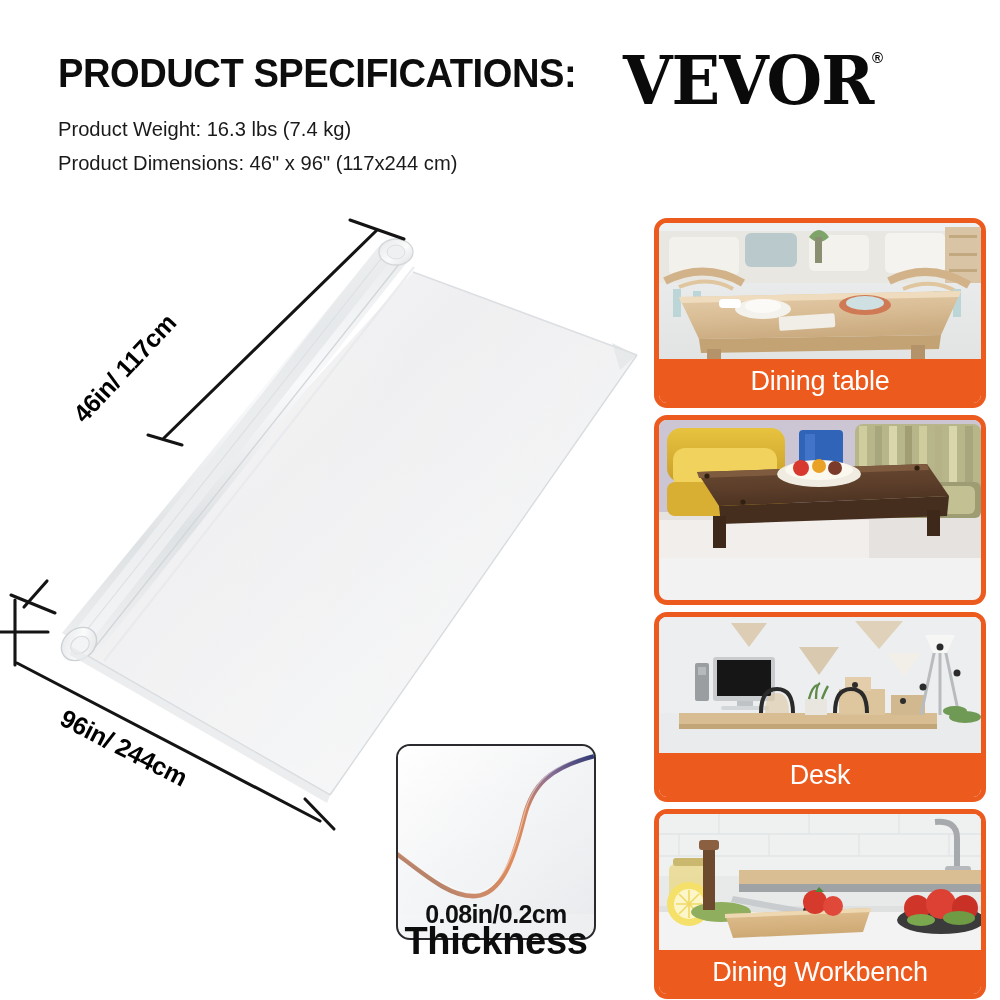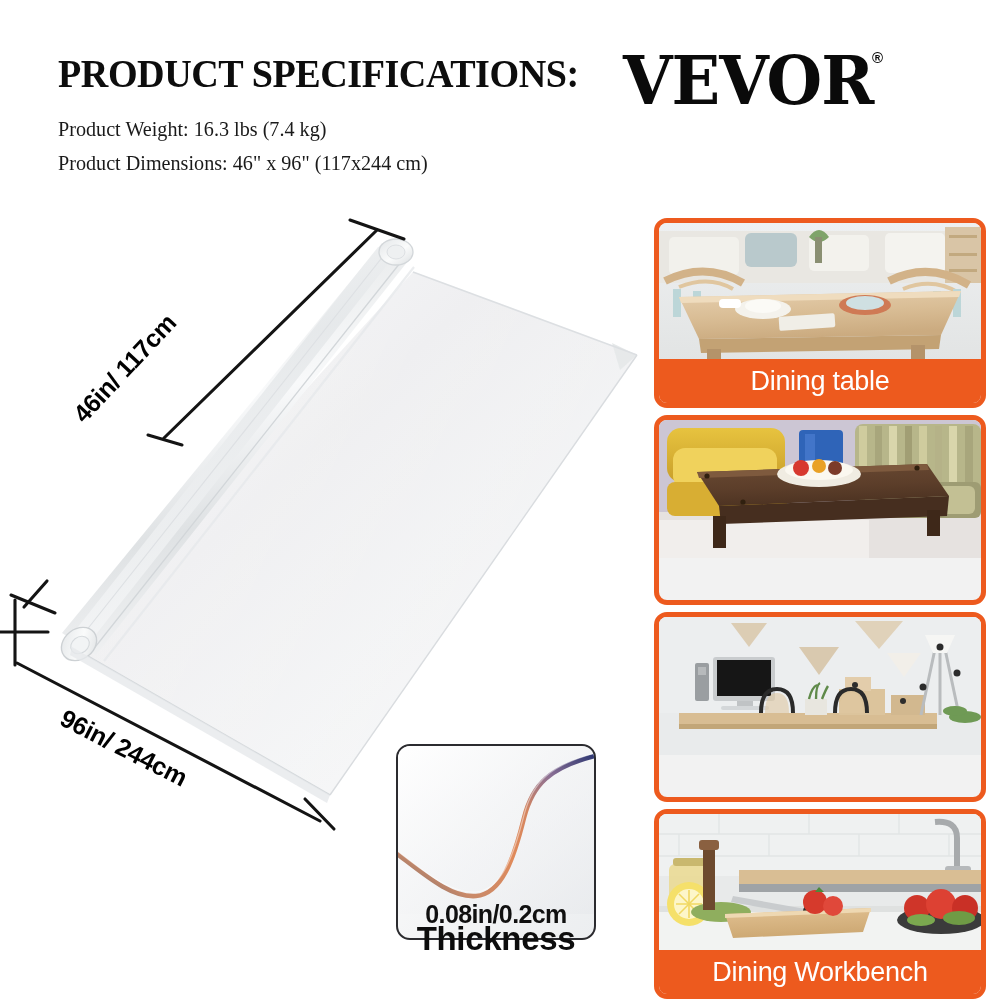--- a/index.html
+++ b/index.html
@@ -9,21 +9,20 @@
     font-family: "Liberation Sans", sans-serif;
     position: relative;
     overflow: hidden;
   }
 
   
   #spec-header {
     position: absolute;
     left: 58px; top: 52px;
     width: 560px;
-    font-family: Liberation Serif, serif;
   }
   #spec-title {
     font-size: 41px;
     font-weight: bold;
     letter-spacing: -0.5px;
     color: #0d0d0d;
     transform: scaleX(0.93);
     transform-origin: left center;
     white-space: nowrap;
     line-height: 1.05;
@@ -112,21 +111,21 @@
     font-weight: bold;
     color: #101010;
     letter-spacing: -0.6px;
     z-index: 3;
   }
   #thickness-caption {
     position: absolute;
     left: 396px; top: 920px;
     width: 200px;
     text-align: center;
-    font-size: 33px;
+    font-size: 38px;
     font-weight: bold;
     color: #0d0d0d;
     letter-spacing: -0.3px;
   }
 
   
   #usecase-list {
     position: absolute;
     left: 654px; top: 202px;
     width: 332px;
@@ -444,20 +443,21 @@
         <circle cx="281" cy="30" r="3.5" fill="#2c2c2c"></circle>
         <circle cx="298" cy="56" r="3.5" fill="#2c2c2c"></circle>
         <circle cx="264" cy="70" r="3.5" fill="#2c2c2c"></circle>
 
         <g fill="#6f9a55">
           <ellipse cx="306" cy="100" rx="16" ry="6"></ellipse>
           <ellipse cx="296" cy="94" rx="12" ry="5"></ellipse>
         </g>
       </svg>
     </div>
+    <div class="card-caption">Desk</div>
   </div>
 
   <div class="usecase-card">
     <div class="card-photo">
       <svg width="322" height="138" viewBox="0 0 322 138">
         <defs>
           <linearGradient id="k_board" x1="0" y1="0" x2="0.2" y2="1">
             <stop offset="0%" stop-color="#e2c293"></stop>
               <stop offset="100%" stop-color="#cda873"></stop>
           </linearGradient>

